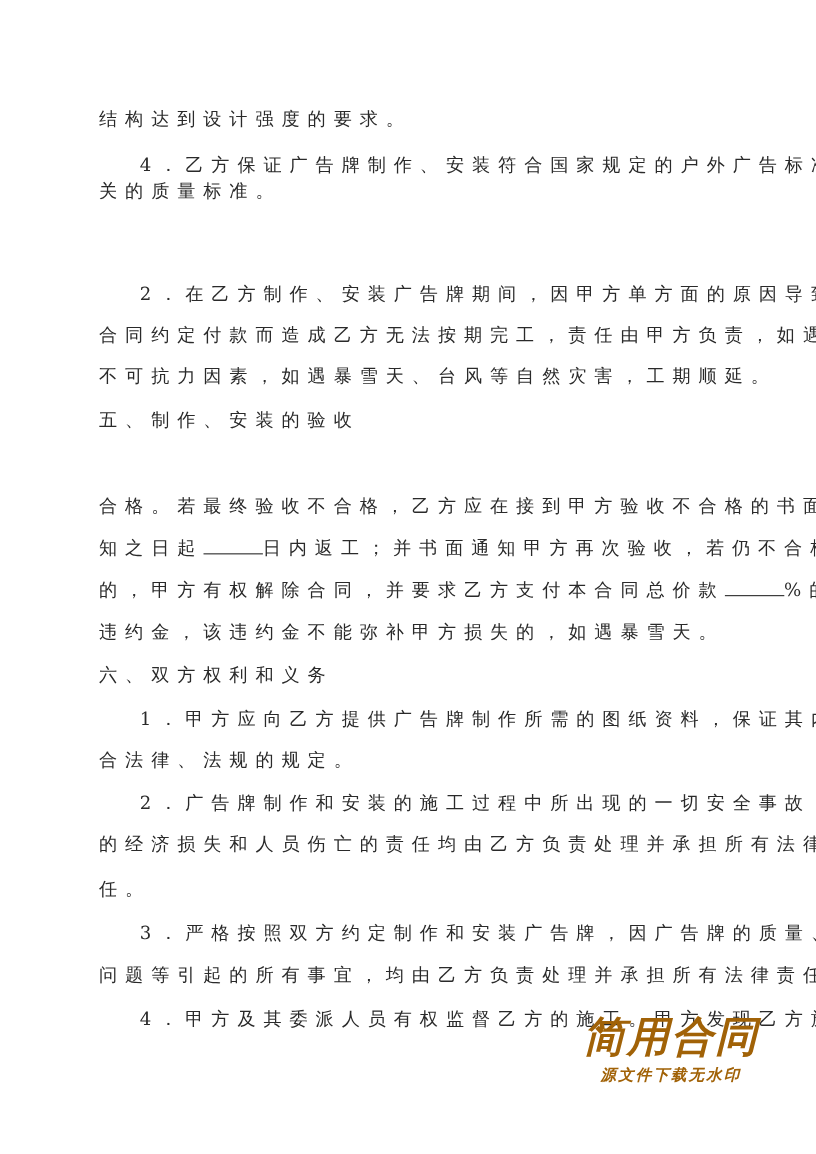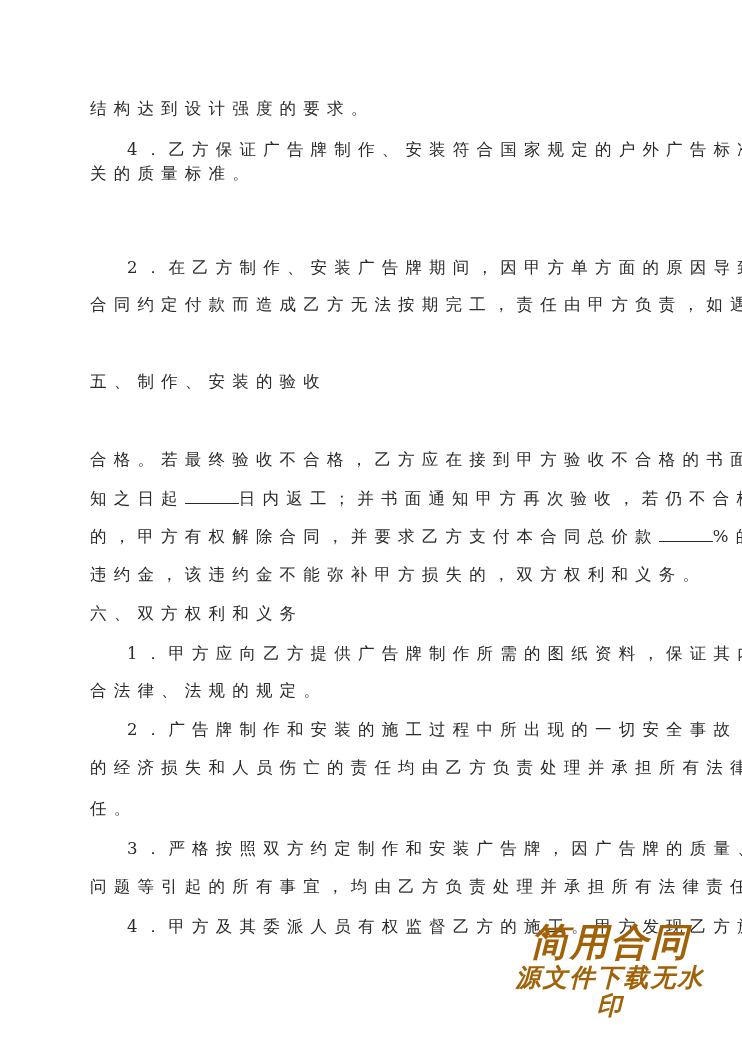--- a/index.html
+++ b/index.html
@@ -9,41 +9,42 @@
   }
   .page { position: absolute; left: 0; top: 0; width: 742px; height: 1049px; }
   .line {
     position: absolute; left: 90px; height: 24px; line-height: 24px;
     font-size: 16.5px; letter-spacing: 7.2px; white-space: nowrap;
   }
   .indent { left: 127px; }
   .blank { display: inline-block; border-bottom: 1px solid #2a2a2a; height: 16px; vertical-align: baseline; }
   .watermark { position: absolute; left: 510px; top: 920px; width: 200px; text-align: center; color: #a16207; font-family: "DejaVu Sans", sans-serif; font-weight: bold; font-style: italic; }
   .wm-big { font-size: 38px; letter-spacing: 2px; line-height: 44px; }
-  .wm-small { font-size: 25px; letter-spacing: 2px; line-height: 28px; }
+  .wm-small { font-size: 14px; letter-spacing: 2px; line-height: 28px; }
 </style>
 </head>
 <body>
 
 <div class="page">
   <div class="line" style="top:97px">结构达到设计强度的要求。</div>
   <div class="line indent" style="top:138px">4．乙方保证广告牌制作、安装符合国家规定的户外广告标准及相</div>
   <div class="line" style="top:162px">关的质量标准。</div>
   <div class="line indent" style="top:256px">2．在乙方制作、安装广告牌期间，因甲方单方面的原因导致未按</div>
   <div class="line" style="top:293px">合同约定付款而造成乙方无法按期完工，责任由甲方负责，如遇到</div>
+  <div class="line" style="top:330px">不可抗力因素，如遇暴雪天、台风等自然灾害，工期顺延。</div>
   <div class="line" style="top:370px">五、制作、安装的验收</div>
 
   <div class="line" style="top:448px">合格。若最终验收不合格，乙方应在接到甲方验收不合格的书面通</div>
   <div class="line" style="top:487px">
     <span>知之日起</span><span class="blank" style="width:54px"></span><span>日内返工；并书面通知甲方再次验收，若仍不合格</span>
   </div>
   <div class="line" style="top:525px">
     <span>的，甲方有权解除合同，并要求乙方支付本合同总价款</span><span class="blank" style="width:54px"></span><span>%的</span>
   </div>
-  <div class="line" style="top:563px">违约金，该违约金不能弥补甲方损失的，双方权利和义务。</div>
+  <div class="line" style="top:563px">违约金，该违约金不能弥补甲方损失的，如遇暴雪天。</div>
   <div class="line" style="top:602px">六、双方权利和义务</div>
   <div class="line indent" style="top:642px">1．甲方应向乙方提供广告牌制作所需的图纸资料，保证其内容符</div>
   <div class="line" style="top:679px">合法律、法规的规定。</div>
   <div class="line indent" style="top:718px">2．广告牌制作和安装的施工过程中所出现的一切安全事故，造成</div>
   <div class="line" style="top:756px">的经济损失和人员伤亡的责任均由乙方负责处理并承担所有法律责</div>
   <div class="line" style="top:797px">任。</div>
   <div class="line indent" style="top:837px">3．严格按照双方约定制作和安装广告牌，因广告牌的质量、安全</div>
   <div class="line" style="top:875px">问题等引起的所有事宜，均由乙方负责处理并承担所有法律责任。</div>
   <div class="line indent" style="top:915px">4．甲方及其委派人员有权监督乙方的施工。甲方发现乙方施工材</div>
 

